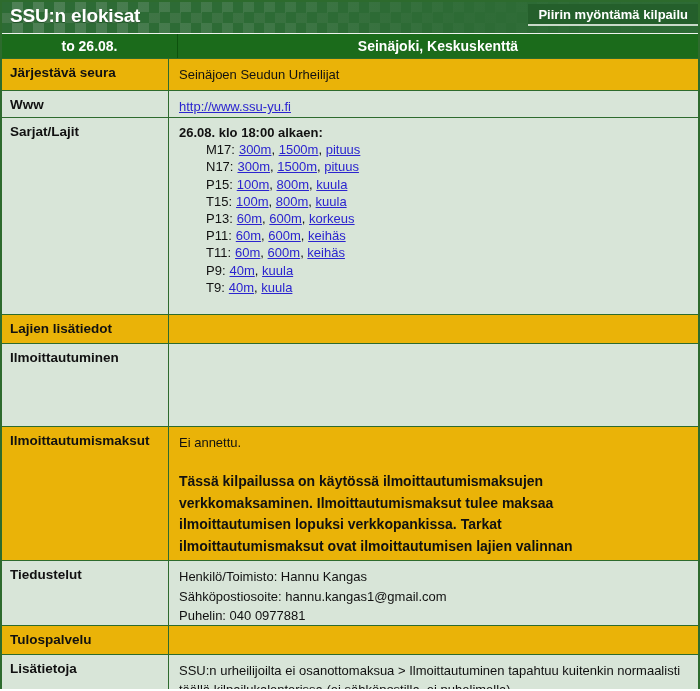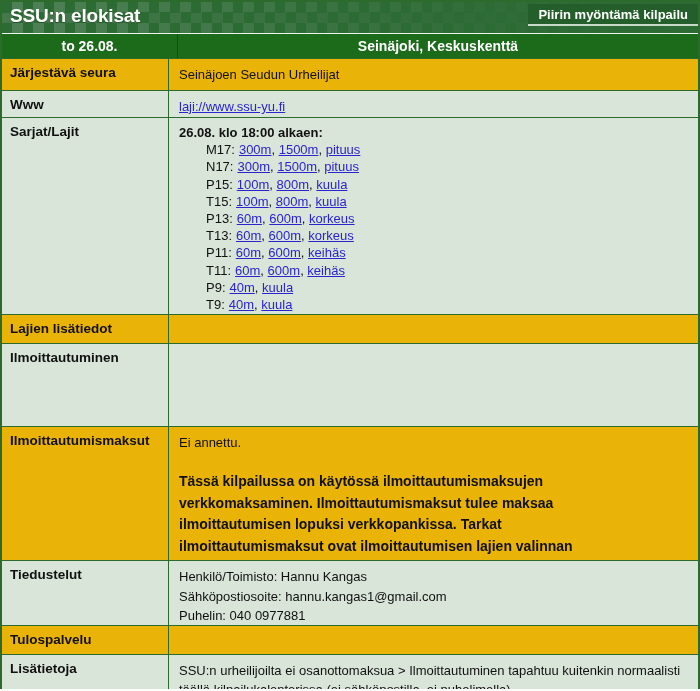--- a/index.html
+++ b/index.html
@@ -87,35 +87,34 @@
   </div>
 
   <div class="row bg-y r-organizer">
     <div class="cell-label">Järjestävä seura</div>
     <div class="cell-value">Seinäjoen Seudun Urheilijat</div>
   </div>
 
   <div class="row bg-g r-www">
     <div class="cell-label">Www</div>
     <div class="cell-value">
-      <a href="#" class="lnk">laji://www.ssu-yu.fi</a>
+      <a href="#" class="lnk">http://www.ssu-yu.fi</a>
     </div>
   </div>
 
   <div class="row bg-g r-events">
     <div class="cell-label">Sarjat/Lajit</div>
     <div class="cell-value">
       <div class="events-start">26.08. klo 18:00 alkaen:</div>
       <div class="series-list">
         <div class="series-line"><span class="series-cat">M17:</span><span><a href="#" class="lnk">300m</a>, <a href="#" class="lnk">1500m</a>, <a href="#" class="lnk">pituus</a></span></div>
         <div class="series-line"><span class="series-cat">N17:</span><span><a href="#" class="lnk">300m</a>, <a href="#" class="lnk">1500m</a>, <a href="#" class="lnk">pituus</a></span></div>
         <div class="series-line"><span class="series-cat">P15:</span><span><a href="#" class="lnk">100m</a>, <a href="#" class="lnk">800m</a>, <a href="#" class="lnk">kuula</a></span></div>
         <div class="series-line"><span class="series-cat">T15:</span><span><a href="#" class="lnk">100m</a>, <a href="#" class="lnk">800m</a>, <a href="#" class="lnk">kuula</a></span></div>
         <div class="series-line"><span class="series-cat">P13:</span><span><a href="#" class="lnk">60m</a>, <a href="#" class="lnk">600m</a>, <a href="#" class="lnk">korkeus</a></span></div>
-        <div class="series-line"><span class="series-cat">T13:</span><span><a href="#" class="lnk">60m</a>, <a href="#" class="lnk">600m</a>, <a href="#" class="lnk">korkeus</a></span></div>
         <div class="series-line"><span class="series-cat">P11:</span><span><a href="#" class="lnk">60m</a>, <a href="#" class="lnk">600m</a>, <a href="#" class="lnk">keihäs</a></span></div>
         <div class="series-line"><span class="series-cat">T11:</span><span><a href="#" class="lnk">60m</a>, <a href="#" class="lnk">600m</a>, <a href="#" class="lnk">keihäs</a></span></div>
         <div class="series-line"><span class="series-cat">P9:</span><span><a href="#" class="lnk">40m</a>, <a href="#" class="lnk">kuula</a></span></div>
         <div class="series-line"><span class="series-cat">T9:</span><span><a href="#" class="lnk">40m</a>, <a href="#" class="lnk">kuula</a></span></div>
       </div>
     </div>
   </div>
 
   <div class="row bg-y r-extra1">
     <div class="cell-label">Lajien lisätiedot</div>

